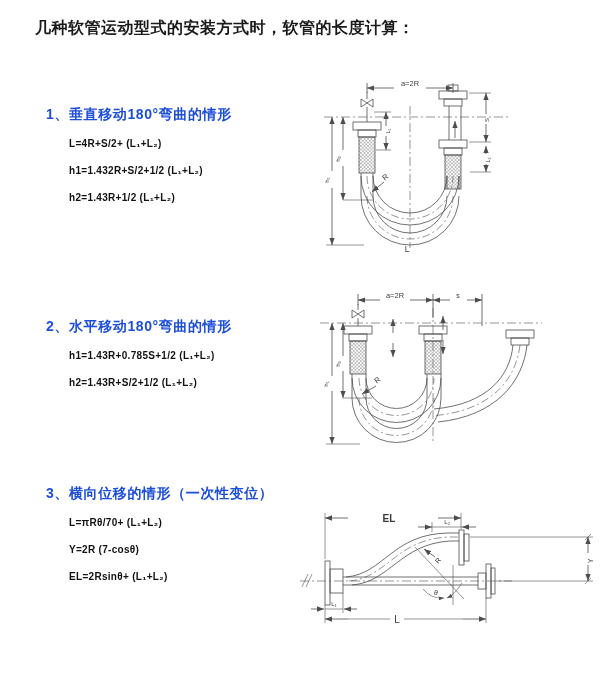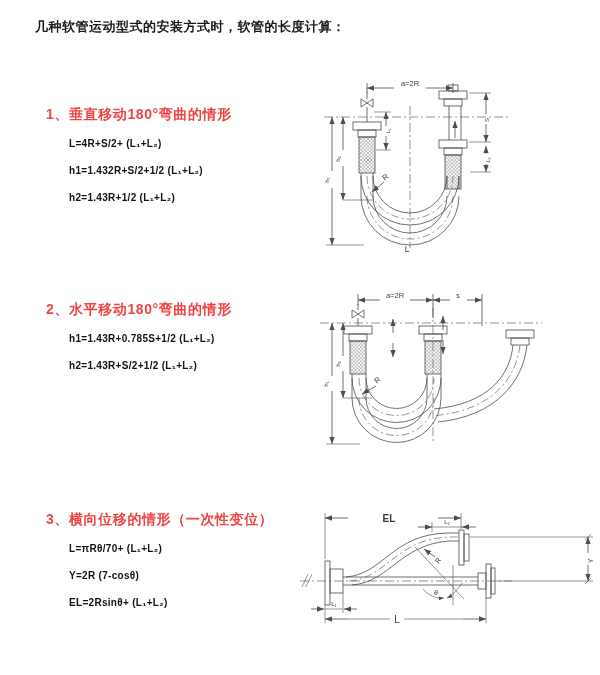--- a/index.html
+++ b/index.html
@@ -2,26 +2,26 @@
 <html><head>
 <meta charset="utf-8">
 <style>
   html,body{margin:0;padding:0;background:#ffffff;}
   .page{
     position:relative; width:600px; height:675px; background:#ffffff;
     font-family:"Liberation Sans", sans-serif; color:#111; overflow:hidden;
     border-right:1px solid #e3e3e3;
   }
   .doc-title{
-    position:absolute; left:35px; top:18px; font-size:13px; font-weight:700;
+    position:absolute; left:35px; top:18px; font-size:16px; font-weight:700;
     color:#1a1a1a; letter-spacing:.5px;
   }
   .section{position:absolute; left:46px;}
-  #section-1{top:106px;} #section-2{top:301px;} #section-3{top:511px;}
-  .heading{font-size:14px; font-weight:700; color:#ef4444; margin:0 0 6px 0; letter-spacing:.6px;}
+  #section-1{top:106px;} #section-2{top:318px;} #section-3{top:485px;}
+  .heading{font-size:14px; font-weight:700; color:#1d4ed8; margin:0 0 6px 0; letter-spacing:.6px;}
   .formula{font-size:10px; font-weight:600; color:#111; padding-left:23px; line-height:27px; letter-spacing:.3px; white-space:pre;}
   .diag{position:absolute;}
   #diag1{left:312px; top:76px;} #diag2{left:310px; top:286px;} #diag3{left:298px; top:503px;}
   svg text{font-family:"Liberation Sans", sans-serif; fill:#3a3a3a;}
 </style>
 </head>
 <body>
 
 <div class="page">
 

